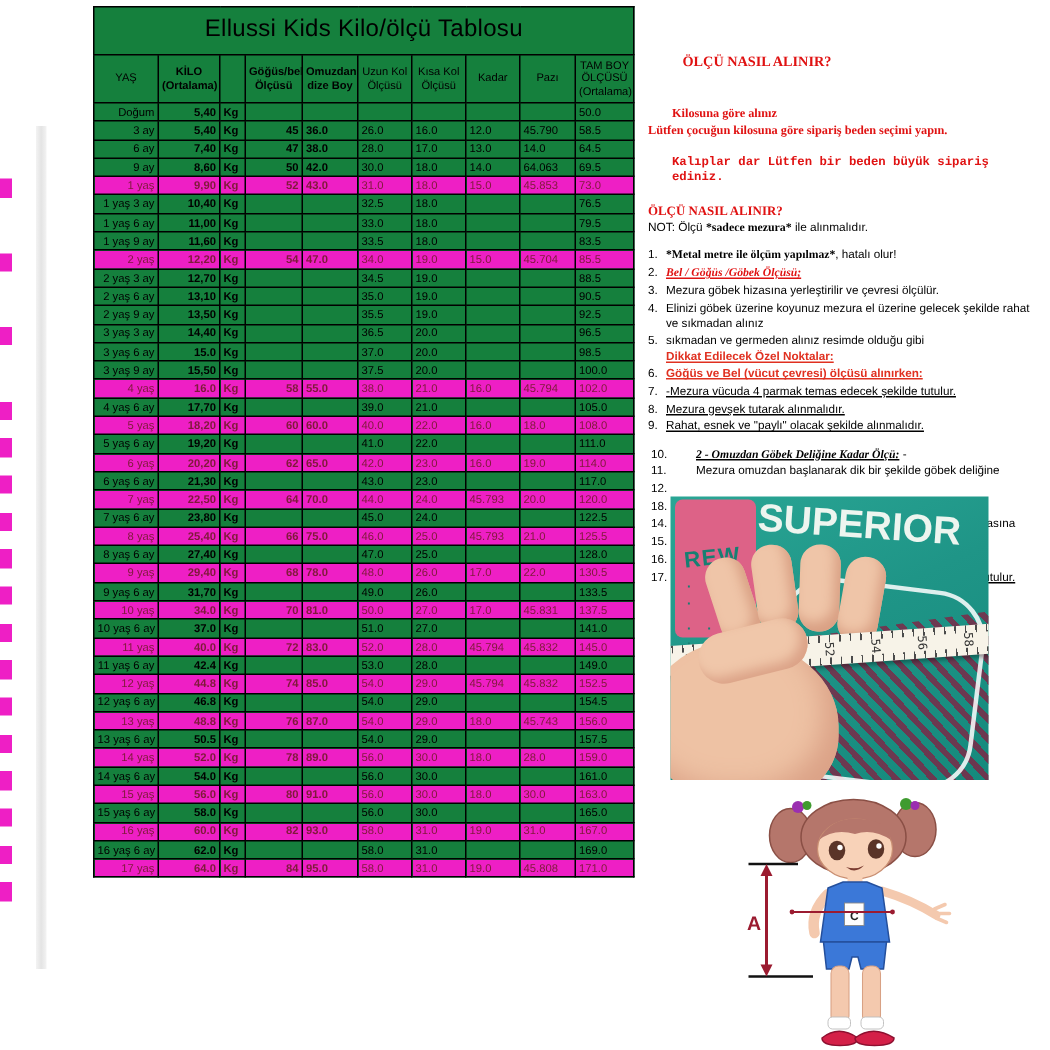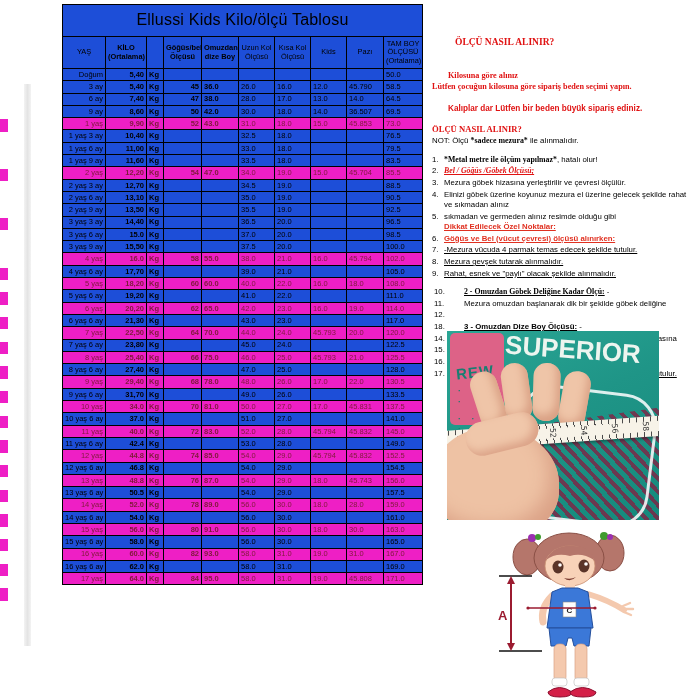--- a/index.html
+++ b/index.html
@@ -8,21 +8,21 @@
 
   
   .gray-strip{position:absolute;left:24px;top:84px;width:7px;height:562px;
               background:linear-gradient(90deg,#f3f3f3,#e4e4e4,#f3f3f3);}
   .edge-strip{position:absolute;left:0;top:70px;width:8px;display:flex;flex-direction:column;}
   .edge-strip .stub{height:12.35px;flex:none;}
   .edge-strip .stub.on{background:#ee1fc5;}
 
   
   .size-table{position:absolute;left:62px;top:4px;width:360px;border-collapse:collapse;
-              table-layout:fixed;background:#1d4ed8;padding-left:48px;}
+              table-layout:fixed;background:#15803d;padding-left:48px;}
   .size-table td,.size-table th{border:1px solid #000;padding:0 2px;overflow:hidden;
               white-space:nowrap;}
   .size-table .title-cell{height:31px;text-align:center;font-size:16px;font-weight:400;
               letter-spacing:.2px;}
   .size-table thead th{height:31px;font-size:7.4px;font-weight:400;text-align:center;
               white-space:normal;line-height:1.15;}
   .size-table thead th.bold{font-weight:700;}
   .size-table thead th.left{text-align:center;}
   .size-table tbody td{height:11.3px;font-size:7.5px;line-height:1;}
   .size-table tbody td.c{text-align:right;}
@@ -31,37 +31,37 @@
   .size-table tbody td.l{text-align:left;}
   .size-table tbody tr.hl td{background:#ee1fc5;color:#7f1a3a;}
 
   
   .right-panel{position:absolute;left:432px;top:36px;width:264px;font-size:7.8px;line-height:1.3;}
   .panel-heading{margin:0 0 0 23px;font-family:"Liberation Serif",serif;font-weight:700;
                  font-size:9.5px;color:#e01212;}
   .intro{margin-top:23px;color:#e01212;font-family:"Liberation Serif",serif;font-weight:700;
          font-size:8.2px;}
   .intro .ln1{margin-left:16px;}
-  .warning{margin-top:11px;color:#e01212;font-family:Liberation Sans, sans-serif;font-weight:700;
+  .warning{margin-top:11px;color:#e01212;font-family:Liberation Mono, monospace;font-weight:700;
            font-size:8.2px;padding-left:16px;}
   .subheading{margin-top:10px;color:#e01212;font-family:"Liberation Serif",serif;font-weight:700;
               font-size:8.6px;}
   .note{margin-top:1px;font-size:7.9px;}
   .list{margin-top:8px;}
   .list .li{display:flex;margin-bottom:1.6px;}
   .list1 .num{flex:none;width:12px;}
   .list2 .num{flex:none;width:30px;padding-left:2px;}
   .list .body{flex:1;}
   
   .b{font-weight:700;font-family:"Liberation Serif",serif;}
   .rbiu{color:#e01212;font-weight:700;font-style:italic;text-decoration:underline;
         font-family:"Liberation Serif",serif;}
   .ru{color:#e03020;font-weight:700;text-decoration:underline;}
   .u{text-decoration:underline;}
-  .biu{font-weight:700;text-decoration:underline;
+  .biu{font-weight:700;font-style:italic;text-decoration:underline;
        font-family:"Liberation Serif",serif;}
   .bu{font-weight:700;text-decoration:underline;}
 
   
   .photo{position:absolute;left:447px;top:331px;width:212px;height:189px;overflow:hidden;
          background:linear-gradient(155deg,#2aa695 0%,#1f9587 45%,#15897c 100%);}
   .photo .stripes{position:absolute;right:-24px;bottom:-14px;width:160px;height:118px;
          transform:rotate(-8deg);border-radius:18px;
          background:repeating-linear-gradient(55deg,rgba(139,24,62,.72) 0 4px,rgba(0,0,0,0) 4px 9px);}
   .photo .white-arc{position:absolute;right:6px;top:58px;width:132px;height:128px;
@@ -163,21 +163,21 @@
       <th class="title-cell" colspan="10">Ellussi Kids Kilo/ölçü Tablosu</th>
     </tr>
     <tr>
       <th>YAŞ</th>
       <th class="bold">KİLO (Ortalama)</th>
       <th></th>
       <th class="bold">Göğüs/bel Ölçüsü</th>
       <th class="bold left">Omuzdan dize Boy</th>
       <th class="left">Uzun Kol Ölçüsü</th>
       <th class="left">Kısa Kol Ölçüsü</th>
-      <th class="left">Kids</th>
+      <th class="left">Kadar</th>
       <th class="left">Pazı</th>
       <th class="left">TAM BOY ÖLÇÜSÜ (Ortalama)</th>
     </tr>
   </thead>
   <tbody>
       <tr>
         <td class="c">Doğum</td>
         <td class="rb">5,40</td>
         <td class="lb">Kg</td>
         <td class="rb"></td>
@@ -214,21 +214,21 @@
       </tr>
       <tr>
         <td class="c">9 ay</td>
         <td class="rb">8,60</td>
         <td class="lb">Kg</td>
         <td class="rb">50</td>
         <td class="lb">42.0</td>
         <td class="l">30.0</td>
         <td class="l">18.0</td>
         <td class="l">14.0</td>
-        <td class="l">36.507</td>
+        <td class="l">64.063</td>
         <td class="l">69.5</td>
       </tr>
       <tr class="hl">
         <td class="c">1 yaş</td>
         <td class="rb">9,90</td>
         <td class="lb">Kg</td>
         <td class="rb">52</td>
         <td class="lb">43.0</td>
         <td class="l">31.0</td>
         <td class="l">18.0</td>

